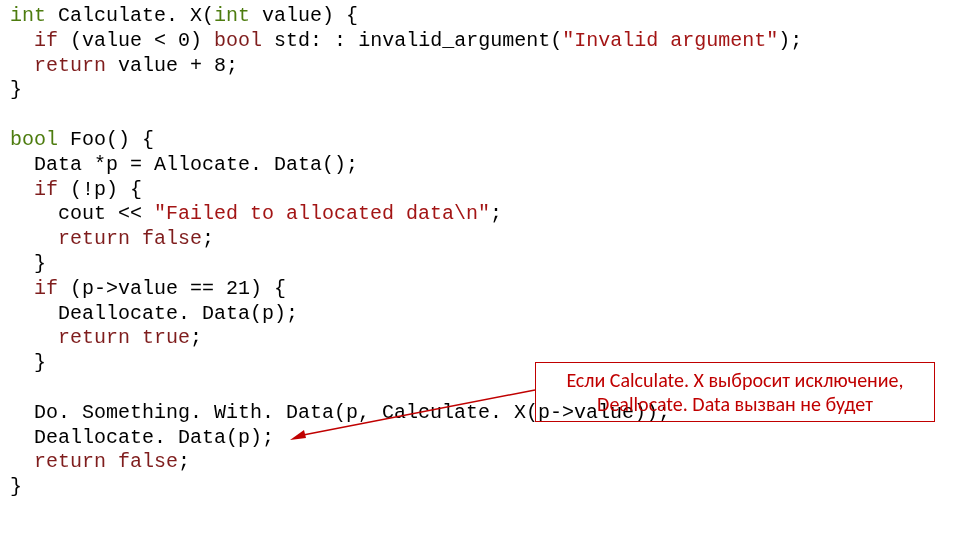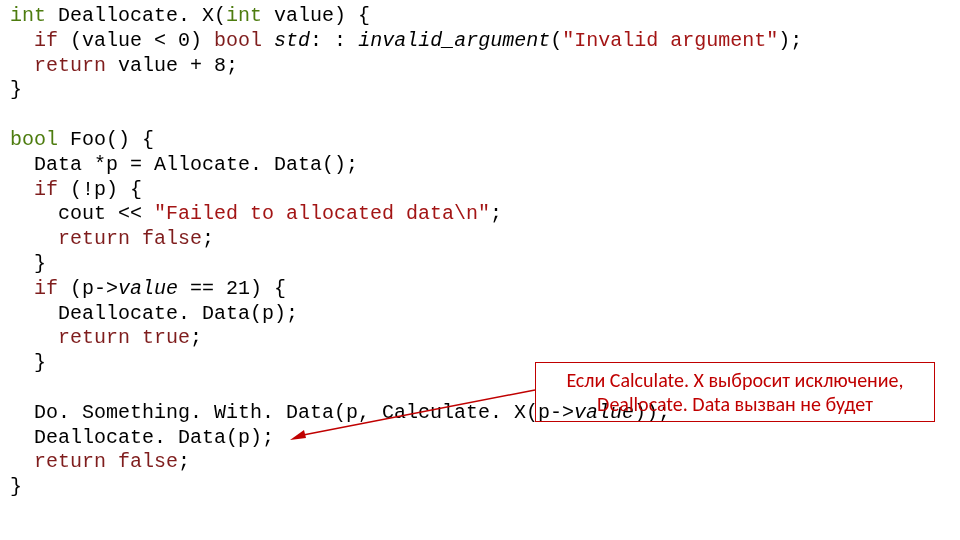--- a/index.html
+++ b/index.html
@@ -1,29 +1,29 @@
 <!DOCTYPE html>
 <html><head>
 <meta charset="utf-8">
 <style>
 html,body{margin:0;padding:0;width:960px;height:540px;background:#fff;overflow:hidden;font-family:"Consolas","Courier New",monospace}
 .page{position:relative;width:960px;height:540px}
 pre.code{position:absolute;left:10px;top:4px;margin:0;font-family:"Consolas","Courier New",monospace;font-size:20px;line-height:24.8px;white-space:pre;color:#000}
 .kw{color:#7f1d1d}
 .typ{color:#4d7c0f}
-.it{font-style:italic}
+.it{}
 .str{color:#a31515}
 .note{position:absolute;left:535px;top:362px;width:400px;height:60px;border:1.5px solid #c00000;box-sizing:border-box;display:flex;flex-direction:column;align-items:center;justify-content:center;font-family:"Calibri","Arial",sans-serif;font-size:20px;color:#c00000;line-height:24px;text-align:center}
 svg.arrow{position:absolute;left:290px;top:380px;overflow:visible}
 </style>
 </head>
 <body>
 <div class="page">
 
-<pre class="code"><span class="typ">int</span><span> Deallocate. X(</span><span class="typ">int</span><span> value) {</span>
+<pre class="code"><span class="typ">int</span><span> Calculate. X(</span><span class="typ">int</span><span> value) {</span>
 <span>  </span><span class="kw">if</span><span> (value &lt; 0) </span><span class="kw">bool</span><span> </span><span class="it">std</span><span>: : </span><span class="it">invalid_argument</span><span>(</span><span class="str">"Invalid argument"</span><span>);</span>
 <span>  </span><span class="kw">return</span><span> value + 8;</span>
 <span>}</span>
 <span></span>
 <span class="typ">bool</span><span> Foo() {</span>
 <span>  Data *p = Allocate. Data();</span>
 <span>  </span><span class="kw">if</span><span> (!p) {</span>
 <span>    cout &lt;&lt; </span><span class="str">"Failed to allocated data\n"</span><span>;</span>
 <span>    </span><span class="kw">return</span><span> </span><span class="kw">false</span><span>;</span>
 <span>  }</span>

